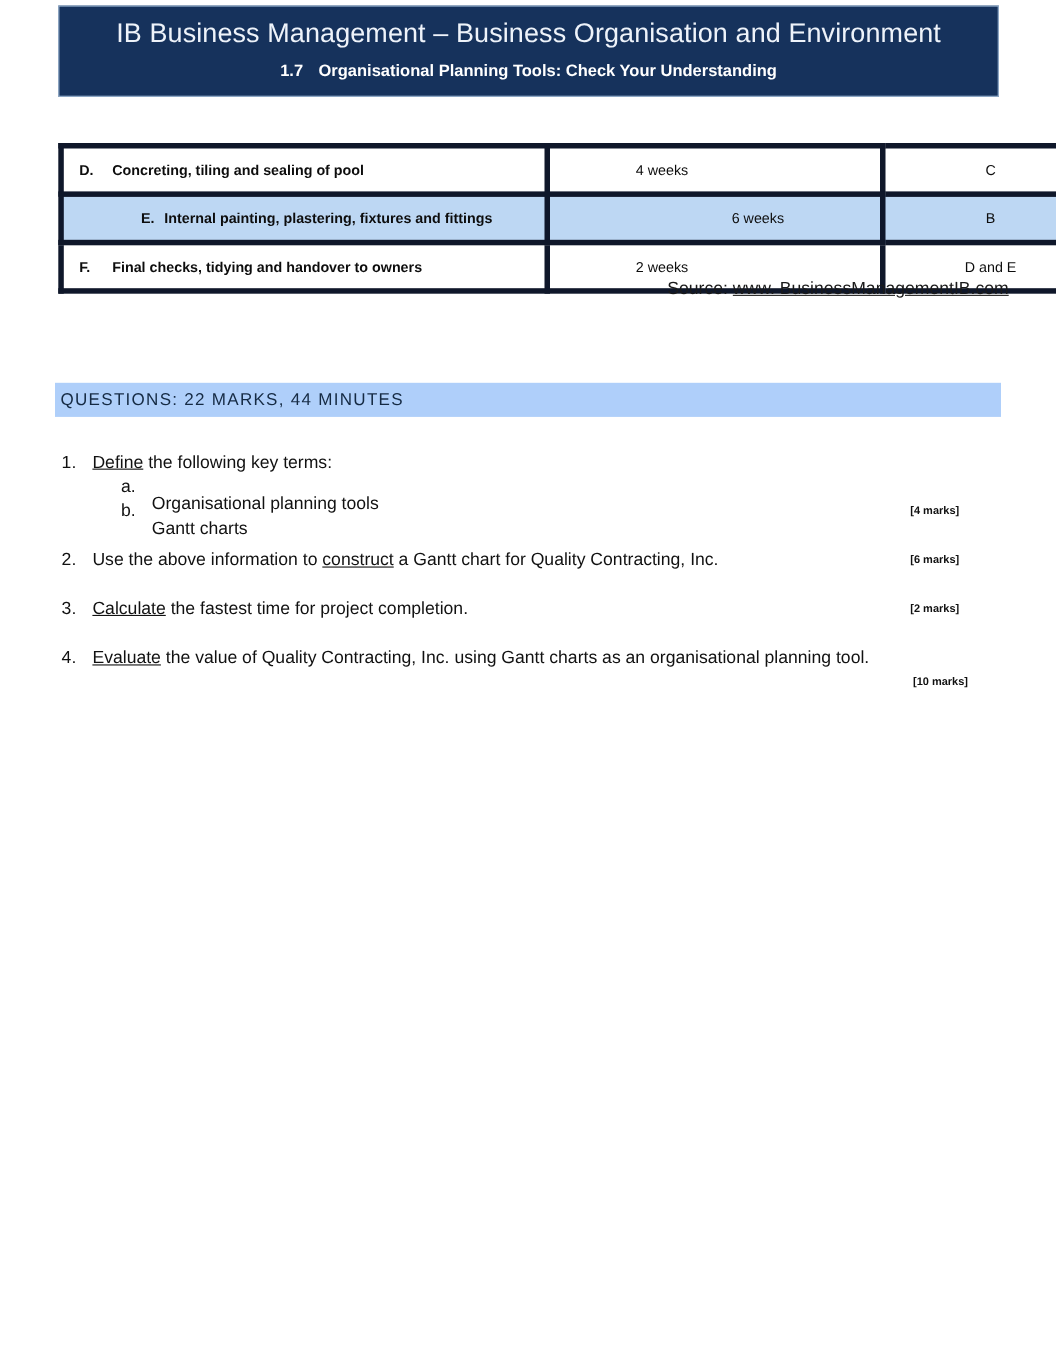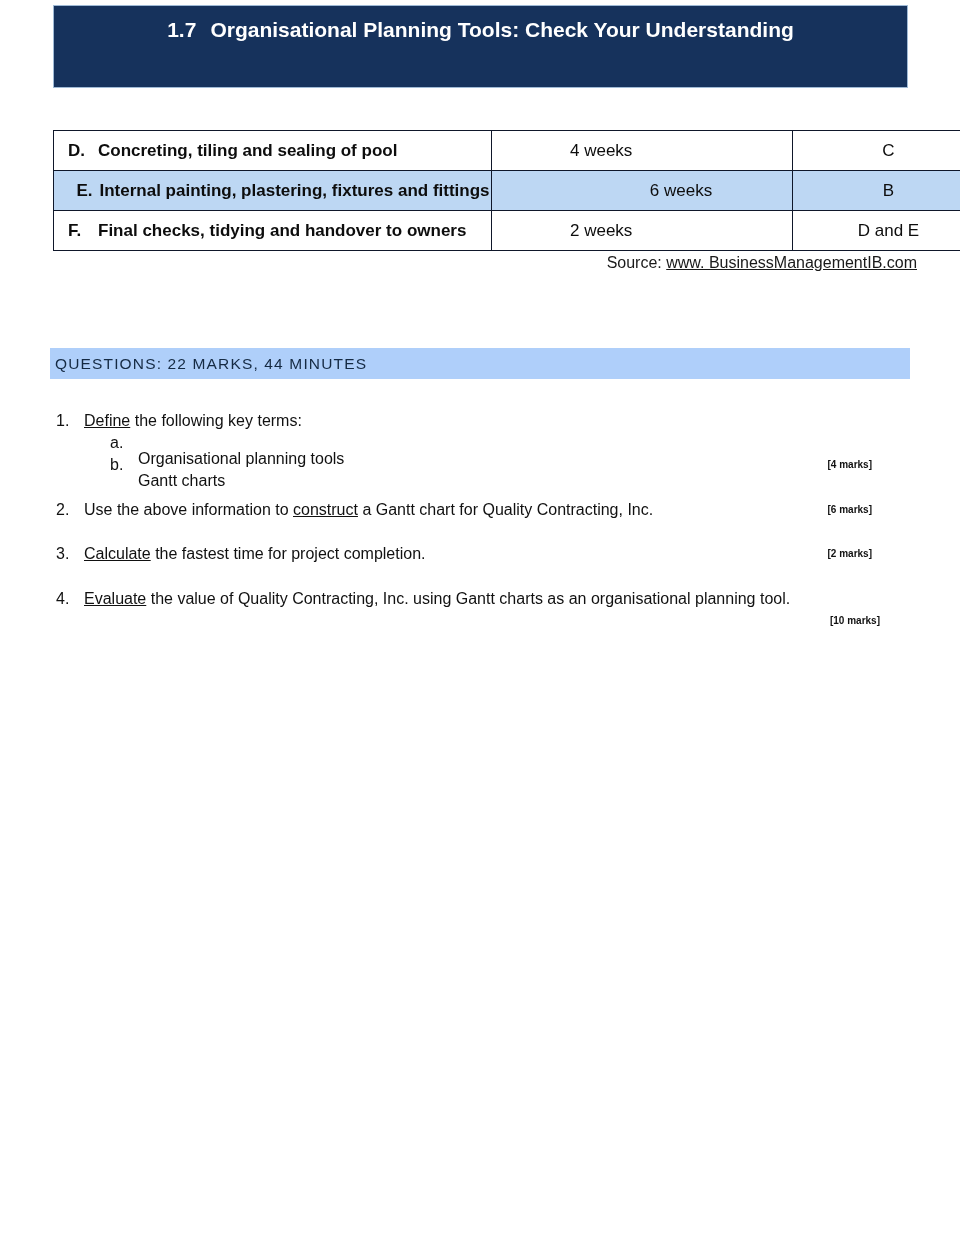--- a/index.html
+++ b/index.html
@@ -33,45 +33,45 @@
     color: #eef3fa;
     font-size: 24.5px;
     font-weight: 400;
     line-height: 1;
     margin-top: 13px;
     letter-spacing: 0.1px;
     white-space: nowrap;
   }
   .header-line2 {
     color: #ffffff;
-    font-size: 21px;
+    font-size: 15px;
     font-weight: bold;
     line-height: 1;
     margin-top: 13px;
     white-space: nowrap;
   }
   .header-line2 .num {
     margin-right: 14px;
   }
 
   
   .task-table {
     position: absolute;
     left: 53px;
     top: 130px;
     width: 852px;
     border-collapse: collapse;
     table-layout: fixed;
   }
   .task-table td {
-    border: 1px solid #0f172a;
+    border: 5px solid #0f172a;
     height: 39px;
     padding: 0 0 0 0;
     vertical-align: middle;
-    font-size: 17px;
+    font-size: 13px;
     color: #0d0d0d;
   }
   .task-table tr.shaded td {
     background: #BDD7F3;
     text-align: center;
   }
   .col-task {
     width: 437px;
   }
   .col-dur {
@@ -182,20 +182,21 @@
   #q1b       { top: 454px; }
   #q2        { top: 499px; }
   #q3        { top: 543px; }
   #q4        { top: 588px; }
   #q4marks   { top: 610px; }
 </style>
 </head>
 <body>
 
 <div class="header-banner">
+  <div class="header-line1">IB Business Management – Business Organisation and Environment</div>
   <div class="header-line2">
     <span class="num">1.7</span><span>Organisational Planning Tools: Check Your Understanding</span>
   </div>
 </div>
 
 <table class="task-table">
   <tbody>
     <tr>
       <td class="col-task"><span class="task-letter">D.</span><span class="task-name">Concreting, tiling and sealing of pool</span></td>
       <td class="col-dur dur-cell">4 weeks</td>

